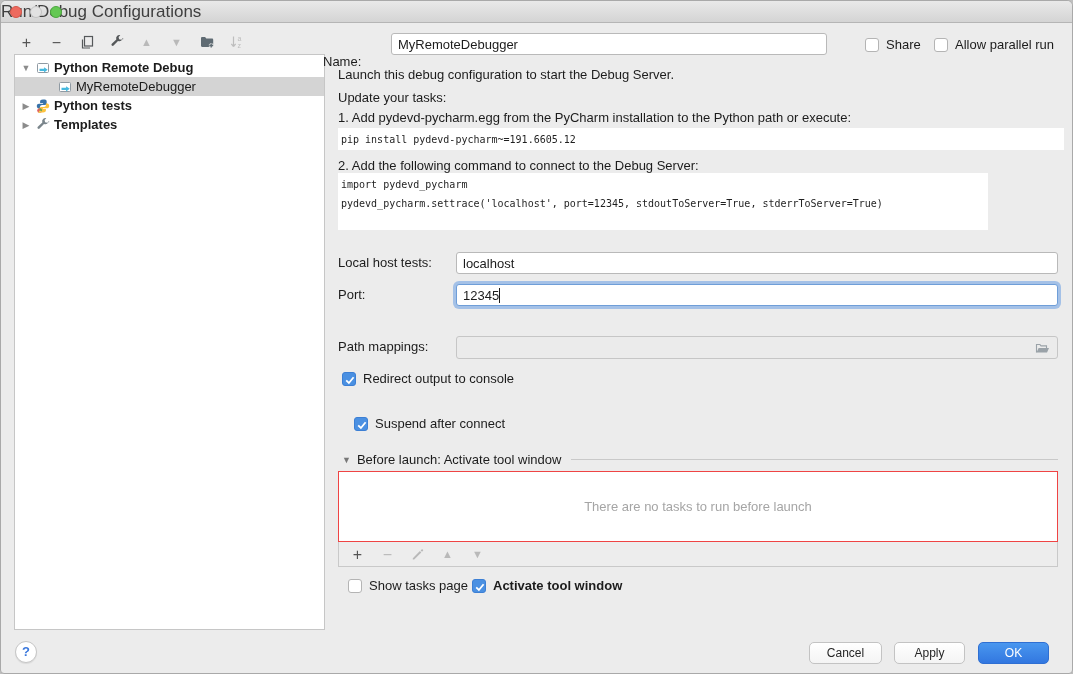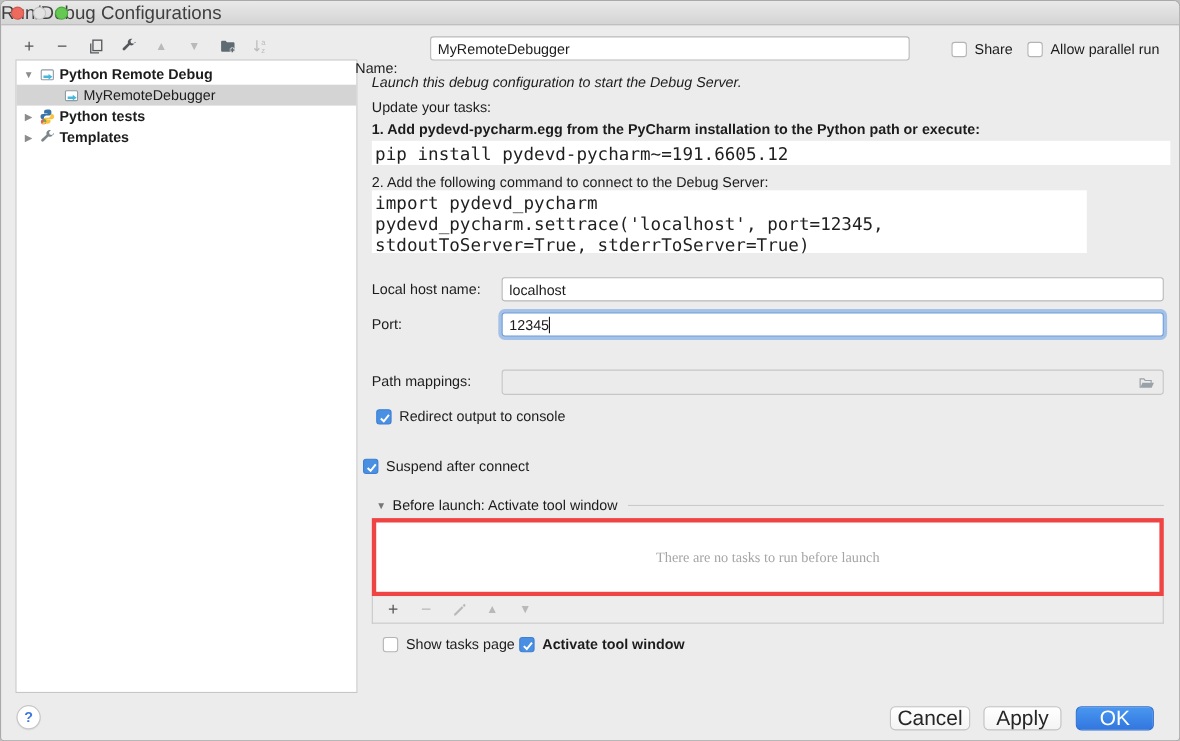--- a/index.html
+++ b/index.html
@@ -50,49 +50,49 @@
     background:#fff; border:1px solid #b9b9b9; border-radius:3px;
     font-family:"Liberation Sans", sans-serif; font-size:13px; color:#1c1c1c;
     padding:0 6px; height:22px; outline:none;
   }
   .ifield.focused {
     border:1px solid #6f9ed8;
     box-shadow:0 0 0 3px rgba(106,158,227,0.55);
   }
   .codebar {
     background:#ffffff; font-family:"DejaVu Sans Mono", monospace;
-    font-size:16px; color:#1f1f1f; line-height:19px; padding:2px 3px;
+    font-size:10px; color:#1f1f1f; line-height:19px; padding:2px 3px;
   }
   .caret { position:absolute; width:1px; height:15px; top:4px; background:#1a1a1a; }
   .checkbox {
     width:14px; height:14px; border-radius:3px; background:#fff;
     border:1px solid #b4b4b4; flex:none; display:inline-block;
   }
   .checkbox.checked { background:#4a90e2; border:1px solid #3c7fd4; }
   .cbrow { display:flex; align-items:center; gap:7px; height:16px; }
   .cblabel { line-height:16px; }
   .disabled-field {
     background:#ebebeb; border:1px solid #c6c6c6; border-radius:3px; position:relative;
   }
   .section-head { display:flex; align-items:center; }
   .section-head .chev { font-size:9px; color:#777; margin-right:6px; }
   .section-head .rule { flex:1; height:1px; background:#c9c9c9; margin-left:10px; }
   .tasks-box {
-    background:#fff; border:4px solid #ef4444;
-    display:flex; align-items:center; justify-content:center;font-family:Liberation Serif, serif;
+    background:#fff; border:1px solid #ef4444;
+    display:flex; align-items:center; justify-content:center;
   }
   .tasks-empty { color:#a5a5a5; font-size:13px; }
   .tasks-toolbar {
     background:#ededed; border:1px solid #c9c9c9; border-top:none;
     display:flex; align-items:center; gap:13px; padding-left:10px;
   }
   .btn {
     height:22px; border-radius:5px; background:linear-gradient(#ffffff,#f4f4f4);
     border:1px solid #c3c3c3; font-family:"Liberation Sans", sans-serif;
-    font-size:19px; color:#262626; text-align:center;
+    font-size:12px; color:#262626; text-align:center;
   }
   .btn.primary { background:linear-gradient(#4997ef,#3277e0); border:1px solid #2f6fd2; color:#ffffff; }
   .help-btn {
     width:22px; height:22px; border-radius:50%; background:#fff; border:1px solid #c6c6c6;
     color:#3b78dd; font-size:13px; font-weight:bold; text-align:center; line-height:20px;
     box-shadow:0 1px 1px rgba(0,0,0,0.08);
   }
 </style>
 </head>
 <body>
@@ -197,31 +197,31 @@
   <input class="abs ifield" style="left: 390px; top: 32px; width: 436px;" value="MyRemoteDebugger">
   <div class="abs cbrow" style="left:864px; top:36px;">
     <span class="checkbox"></span>
     <span class="cblabel">Share</span>
   </div>
   <div class="abs cbrow" style="left:933px; top:36px;">
     <span class="checkbox"></span>
     <span class="cblabel">Allow parallel run</span>
   </div>
 
-  <div class="abs txt" style="left:337px; top:66px;font-style:italic;">Launch this debug configuration to start the Debug Server.</div>
+  <div class="abs txt" style="left:337px; top:66px;">Launch this debug configuration to start the Debug Server.</div>
   <div class="abs txt" style="left:337px; top:89px;">Update your tasks:</div>
-  <div class="abs txt" style="left:337px; top:109px;font-weight:bold;">1. Add pydevd-pycharm.egg from the PyCharm installation to the Python path or execute:</div>
+  <div class="abs txt" style="left:337px; top:109px;">1. Add pydevd-pycharm.egg from the PyCharm installation to the Python path or execute:</div>
   <div class="abs codebar" style="left:337px; top:127px; width:726px; height:22px;">pip install pydevd-pycharm~=191.6605.12</div>
   <div class="abs txt" style="left:337px; top:157px;">2. Add the following command to connect to the Debug Server:</div>
   <div class="abs codebar" style="left:337px; top:172px; width:650px; height:57px;">
     <div>import pydevd_pycharm</div>
     <div>pydevd_pycharm.settrace('localhost', port=12345, stdoutToServer=True, stderrToServer=True)</div>
   </div>
 
-  <div class="abs lbl" style="left:337px; top:251px;">Local host name:</div>
+  <div class="abs lbl" style="left:337px; top:251px;">Local host tests:</div>
   <input class="abs ifield" style="left: 455px; top: 251px; width: 602px;" value="localhost">
 
   <div class="abs lbl" style="left:337px; top:283px;">Port:</div>
   <div class="abs" style="left:455px; top:283px; width:622px; height:22px;">
     <input class="ifield focused" style="width: 602px;" value="12345">
     <div class="caret" style="left:43px;"></div>
   </div>
 
   <div class="abs lbl" style="left:337px; top:335px;">Path mappings:</div>
   <div class="abs disabled-field" style="left:455px; top:335px; width:602px; height:23px;">
@@ -232,21 +232,21 @@
         </svg>
     </span>
   </div>
 
   <div class="abs cbrow" style="left:341px; top:370px;">
     <span class="checkbox checked"><svg width="14" height="14" viewBox="0 0 14 14">
           <polyline points="3.2,7.4 5.9,10 10.6,4.2" fill="none" stroke="#fff" stroke-width="1.8"></polyline>
         </svg></span>
     <span class="cblabel">Redirect output to console</span>
   </div>
-  <div class="abs cbrow" style="left:329px; top:415px;">
+  <div class="abs cbrow" style="left:353px; top:415px;">
     <span class="checkbox checked"><svg width="14" height="14" viewBox="0 0 14 14">
           <polyline points="3.2,7.4 5.9,10 10.6,4.2" fill="none" stroke="#fff" stroke-width="1.8"></polyline>
         </svg></span>
     <span class="cblabel">Suspend after connect</span>
   </div>
 
   <div class="abs section-head" style="left:341px; top:451px; width:716px;">
     <span class="chev">▼</span>
     <span>Before launch: Activate tool window</span>
     <span class="rule"></span>

